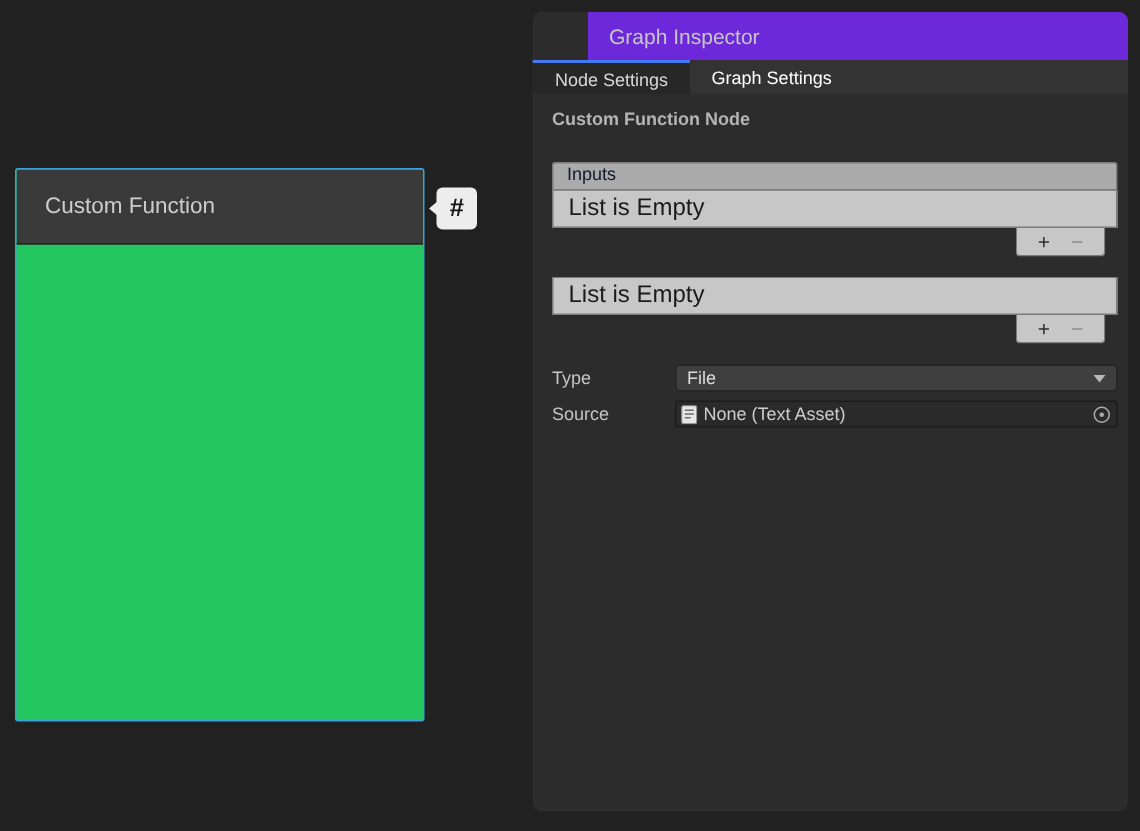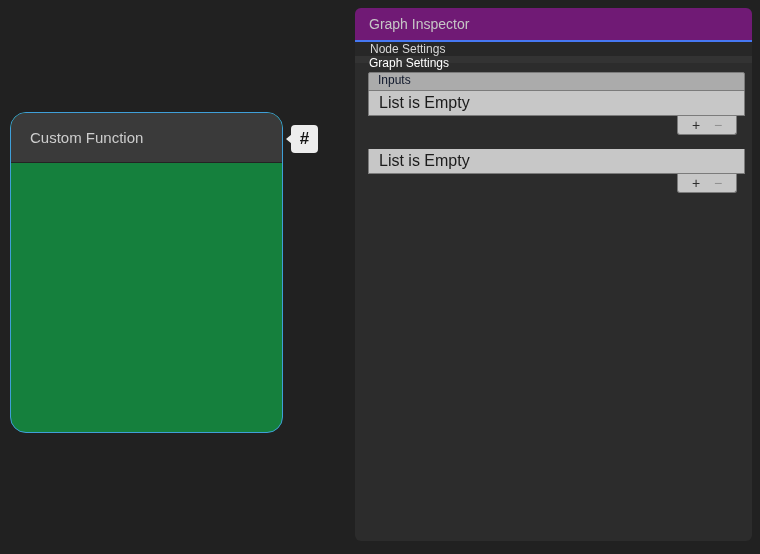--- a/index.html
+++ b/index.html
@@ -8,24 +8,24 @@
     position: relative;
     background: #212121;
     font-family: "Liberation Sans", "DejaVu Sans", sans-serif;
     overflow: hidden;
   }
 
   
   .node {
     position: absolute;
     left: 10px; top: 112px;
-    width: 273px; height: 321px;
-    background: #15803d;
+    width: 273px; height: 369px;
+    background: #22c55e;
     border: 1.5px solid #3F9FD8;
-    border-radius: 16px;
+    border-radius: 2px;
     overflow: hidden;
   }
   .node-titlebar {
     height: 50px;
     background: #3A3A3A;
     display: flex; align-items: center;
     padding-left: 19px;
     border-bottom: 1px solid #232323;
   }
   .node-title {
@@ -54,31 +54,31 @@
   .panel {
     position: absolute;
     left: 355px; top: 8px;
     width: 397px; height: 533px;
     background: #2C2C2C;
     border-radius: 6px;
     overflow: hidden;
   }
   .panel-titlebar {
     height: 32px;
-    background: #701a75;
+    background: #6d28d9;
     display: flex; align-items: center;
     padding-left: 14px;
+    margin-left: 37px;
   }
   .panel-title { font-size: 14px; color: #C6C6C6; }
 
   .tabbar {
     height: 23px;
     background: #333333;
     display: flex;
-    flex-direction: column;
   }
   .tab {
     display: flex; align-items: center;
     padding: 0 14px;
     font-size: 12px;
     color: #ffffff;
     cursor: default;
   }
   .tab.active {
     background: #272727;
@@ -227,20 +227,21 @@
     <div class="tab active">
       <span>Node Settings</span>
     </div>
     <div class="tab">
       <span>Graph Settings</span>
     </div>
   </div>
 
   <div class="content">
 
+    <div class="heading">Custom Function Node</div>
 
     <div class="rlist">
       <div class="rlist-header">
         <span>Inputs</span>
       </div>
       <div class="rlist-body">
         <span>List is Empty</span>
       </div>
       <div class="rlist-footerrow">
         <div class="rlist-footer">
@@ -257,18 +258,44 @@
       <div class="rlist-footerrow">
         <div class="rlist-footer">
           <span class="btn-add">+</span>
           <span class="btn-remove">−</span>
         </div>
       </div>
     </div>
 
     <div class="fields">
 
-
-
+      <div class="field-row">
+        <span class="field-label">Type</span>
+        <div class="field-control">
+          <div class="dropdown">
+            <span>File</span>
+            <span class="dropdown-arrow"></span>
+          </div>
+        </div>
+      </div>
+
+
+      <div class="field-row">
+        <span class="field-label">Source</span>
+        <div class="field-control">
+          <div class="object-field">
+            <svg width="11" height="13" viewBox="0 0 11 13">
+              <rect x="0.5" y="0.5" width="10" height="12" rx="1.2" fill="#E8E8E8" stroke="#8F8F8F" stroke-width="0.8"></rect>
+              <line x1="2.5" y1="3.5" x2="8.5" y2="3.5" stroke="#6B6B6B" stroke-width="1"></line>
+              <line x1="2.5" y1="6" x2="8.5" y2="6" stroke="#6B6B6B" stroke-width="1"></line>
+              <line x1="2.5" y1="8.5" x2="6.5" y2="8.5" stroke="#6B6B6B" stroke-width="1"></line>
+            </svg>
+            <span class="object-field-text">None (Text Asset)</span>
+            <span class="object-picker">
+              <span class="object-picker-dot"></span>
+            </span>
+          </div>
+        </div>
+      </div>
 
     </div>
   </div>
 </div>
 
 </body></html>

